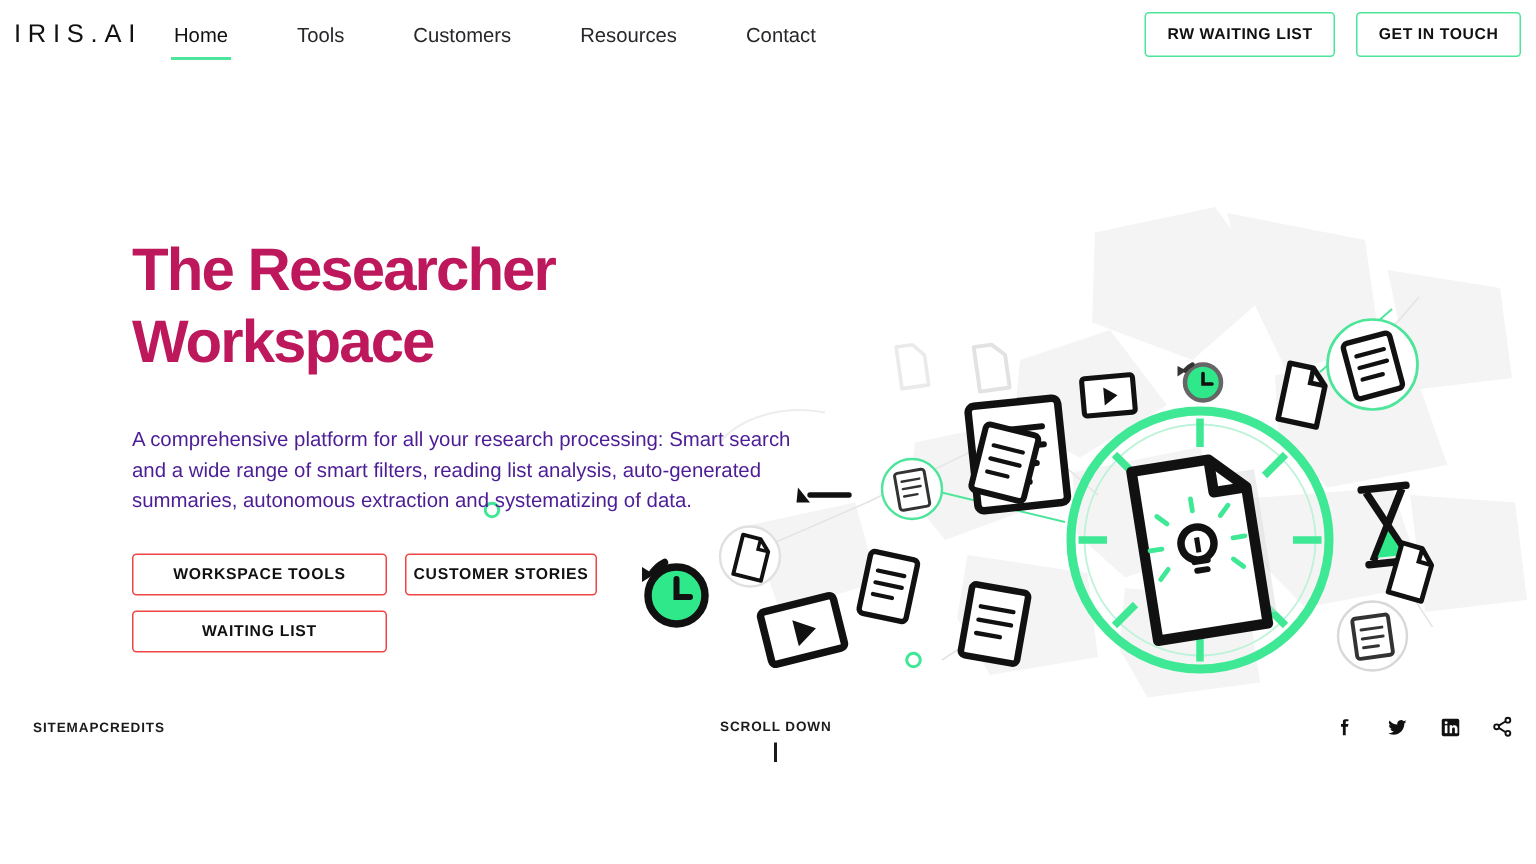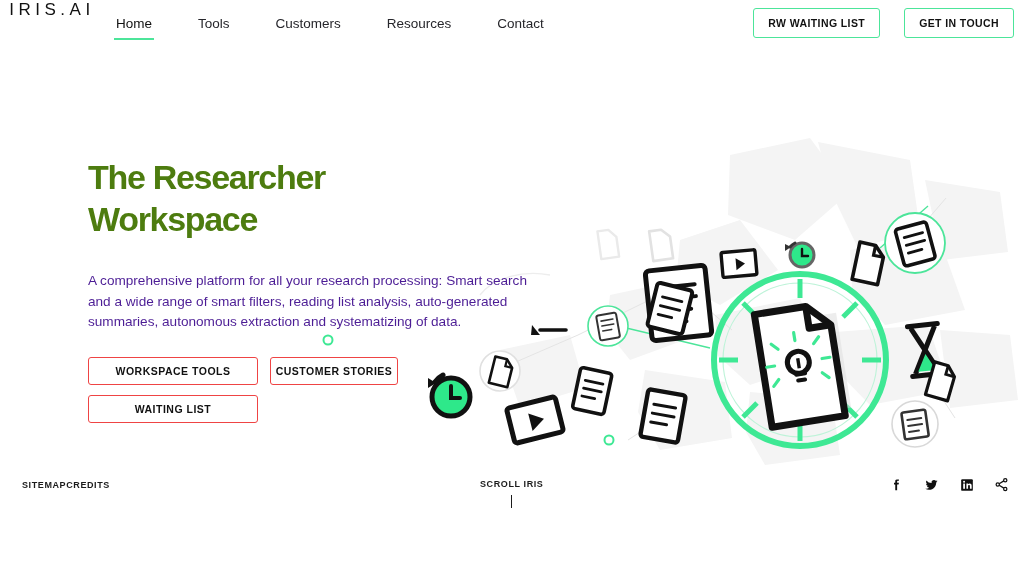--- a/index.html
+++ b/index.html
@@ -7,52 +7,52 @@
   body {
     background:#ffffff;
     font-family:"Liberation Sans", sans-serif;
     color:#1a1a1a;
     position:relative;
   }
 
   
   .header {
     position:absolute; top:0; left:0; width:1024px; height:46px;
-    display:flex; z-index:40;
+    display:flex; align-items:center; z-index:40;
   }
   .logo {
     margin-left:6px; width:92px; text-align:center;
     font-size:17px; font-weight:400; letter-spacing:4.5px;
     color:#111; font-family:"Liberation Sans", sans-serif;
   }
   .nav { display:flex; align-items:center; gap:12px; margin-left:16px; }
   .nav-item {
     font-size:13.5px; color:#26262b; padding:4px 2px; margin-right:30px;
     position:relative; cursor:pointer; white-space:nowrap;
   }
   .nav-item.active { color:#111; }
   .nav-item.active:after {
     content:""; position:absolute; left:0; right:0; bottom:-5px;
     height:2px; background:#4ce59a;
   }
   .header-actions {
-    margin-left:auto; display:flex; align-items:center; gap:24px; margin-right:10px;
+    margin-left:auto; display:flex; align-items:center; gap:14px; margin-right:10px;
   }
   .btn-outline {
     border:1px solid #4ce59a; border-radius:3px; background:#fff;
     font-size:10.5px; font-weight:bold; letter-spacing:0.4px;
     color:#111; padding:8px 14px; cursor:pointer; white-space:nowrap;
     font-family:"Liberation Sans", sans-serif;
   }
 
   
   .hero { position:absolute; left:88px; top:160px; width:520px; z-index:30; }
   .hero h1 {
-    font-size:34px; line-height:1.0; font-weight:bold; letter-spacing:-1.3px;
-    color:#4d7c0f;
+    font-size:40px; line-height:1.0; font-weight:bold; letter-spacing:-1.3px;
+    color:#be185d;
   }
   .hero h1 .l2 { display:block; margin-top:8px; }
   .hero p {
     margin-top:35px; font-size:13.6px; line-height:1.52; color:#4c1d95;
     width:465px;
   }
   .cta-row { margin-top:24px; display:flex; gap:12px; }
   .cta-row.second { margin-top:10px;align-items:flex-end; }
   .cta {
     border:1px solid #ef4444; border-radius:3px; background:#fff;
@@ -328,21 +328,21 @@
   </div>
 </div>
 
 <div class="footer">
   <div class="footer-links">
     <span class="f-link">SITEMAP</span>
     <span class="f-link">CREDITS</span>
   </div>
 
   <div class="scrolldown">
-    <div class="lbl">SCROLL IRIS</div>
+    <div class="lbl">SCROLL DOWN</div>
     <div class="bar"></div>
   </div>
 
   <div class="socials">
     <span class="soc">
       <svg width="15" height="15" viewBox="0 0 24 24">
           <path d="M15 4h-2.5C10.6 4 10 5.3 10 6.8V9H8v3h2v9h3v-9h2.3l.7-3H13V7c0-.7.2-1 1-1h1.9V4z" fill="#111"></path>
         </svg>
     </span>
     <span class="soc">

